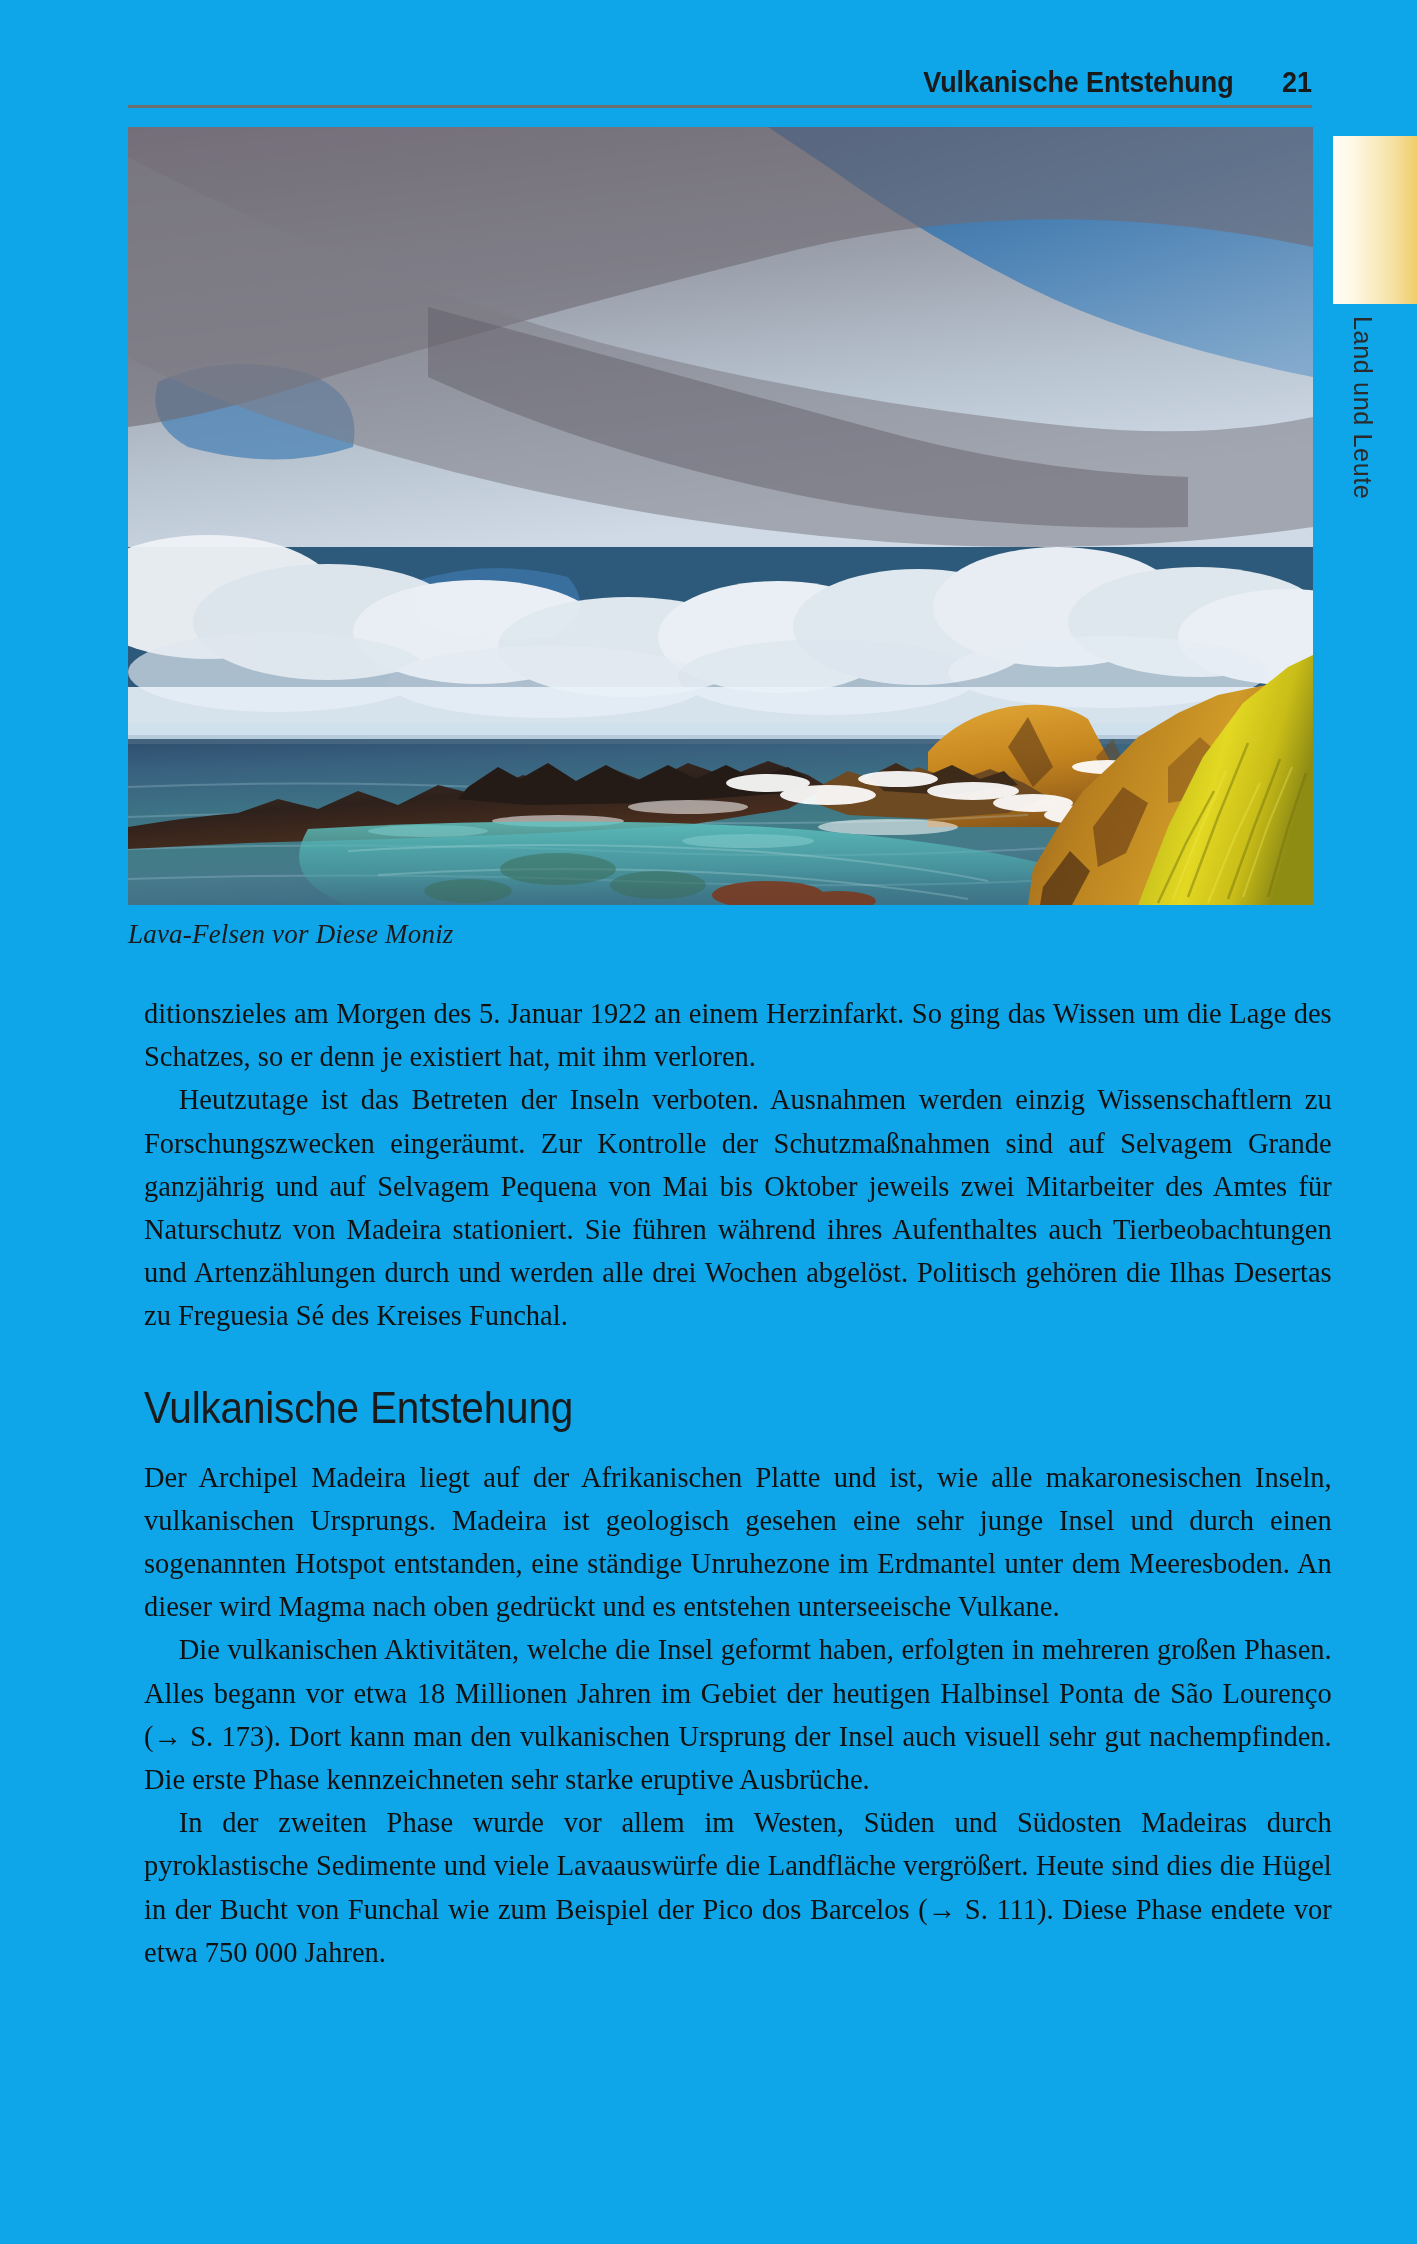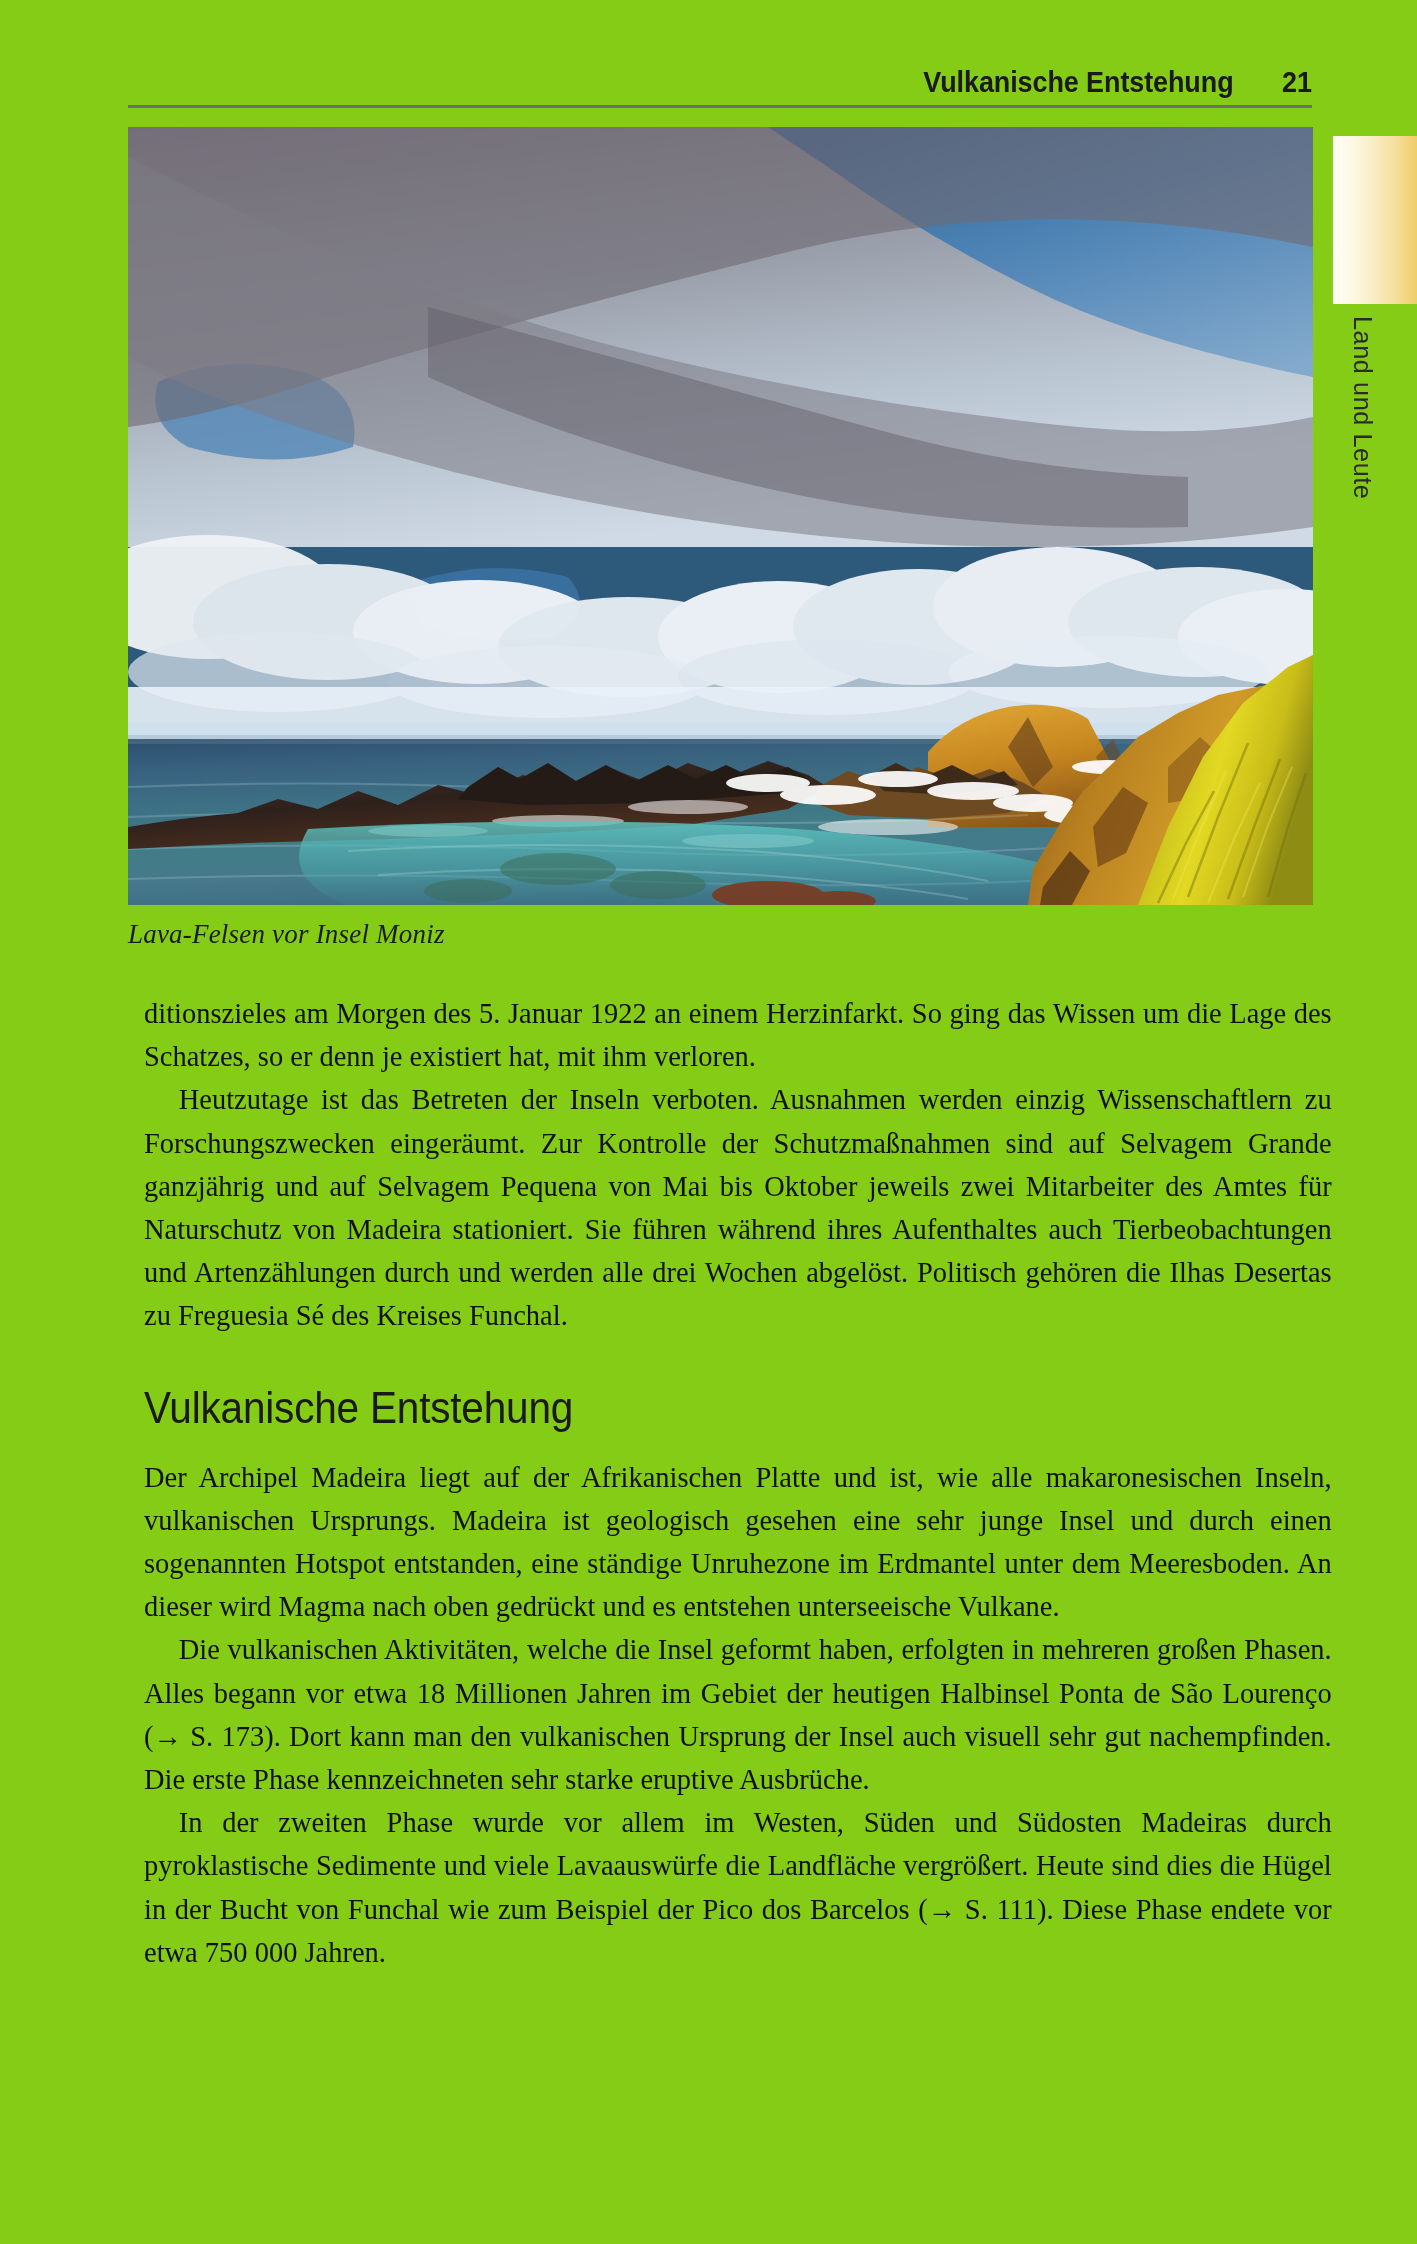--- a/index.html
+++ b/index.html
@@ -5,21 +5,21 @@
 <style>
   html, body {
     margin: 0;
     padding: 0;
     background: #ffffff;
   }
   .page {
     position: relative;
     width: 1417px;
     height: 2244px;
-    background: #84cc16;
+    background: #0ea5e9;
     overflow: hidden;
     font-family: "Liberation Serif", serif;
   }
 
   
   .running-head {
     position: absolute;
     left: 128px;
     top: 58px;
     width: 1184px;
@@ -306,21 +306,21 @@
         <path d="M1140 770 L1160 700 L1178 646"></path>
       </g>
       <g opacity="0.35" stroke="#f2ec55" stroke-width="2" fill="none">
         <path d="M1045 772 L1072 704 L1098 644"></path>
         <path d="M1115 770 L1140 698 L1164 640"></path>
         <path d="M1080 776 L1106 712 L1132 656"></path>
       </g>
     </svg>
   </div>
 
-  <div class="caption">Lava-Felsen vor Insel Moniz</div>
+  <div class="caption">Lava-Felsen vor Diese Moniz</div>
 
   <div class="body-col">
     <p class="para">ditionszieles am Morgen des 5. Januar 1922 an einem Herzinfarkt. So ging das Wissen um die Lage des Schatzes, so er denn je existiert hat, mit ihm verloren.</p>
 
     <p class="para indent">Heutzutage ist das Betreten der Inseln verboten. Ausnahmen werden einzig Wissenschaftlern zu Forschungszwecken eingeräumt. Zur Kontrolle der Schutzmaßnahmen sind auf Selvagem Grande ganzjährig und auf Selvagem Pequena von Mai bis Oktober jeweils zwei Mitarbeiter des Amtes für Naturschutz von Madeira stationiert. Sie führen während ihres Aufenthaltes auch Tierbeobachtungen und Artenzählungen durch und werden alle drei Wochen abgelöst. Politisch gehören die Ilhas Desertas zu Freguesia Sé des Kreises Funchal.</p>
 
     <div class="gap-before-heading"></div>
 
     <h2 class="section-heading">Vulkanische Entstehung</h2>
 

